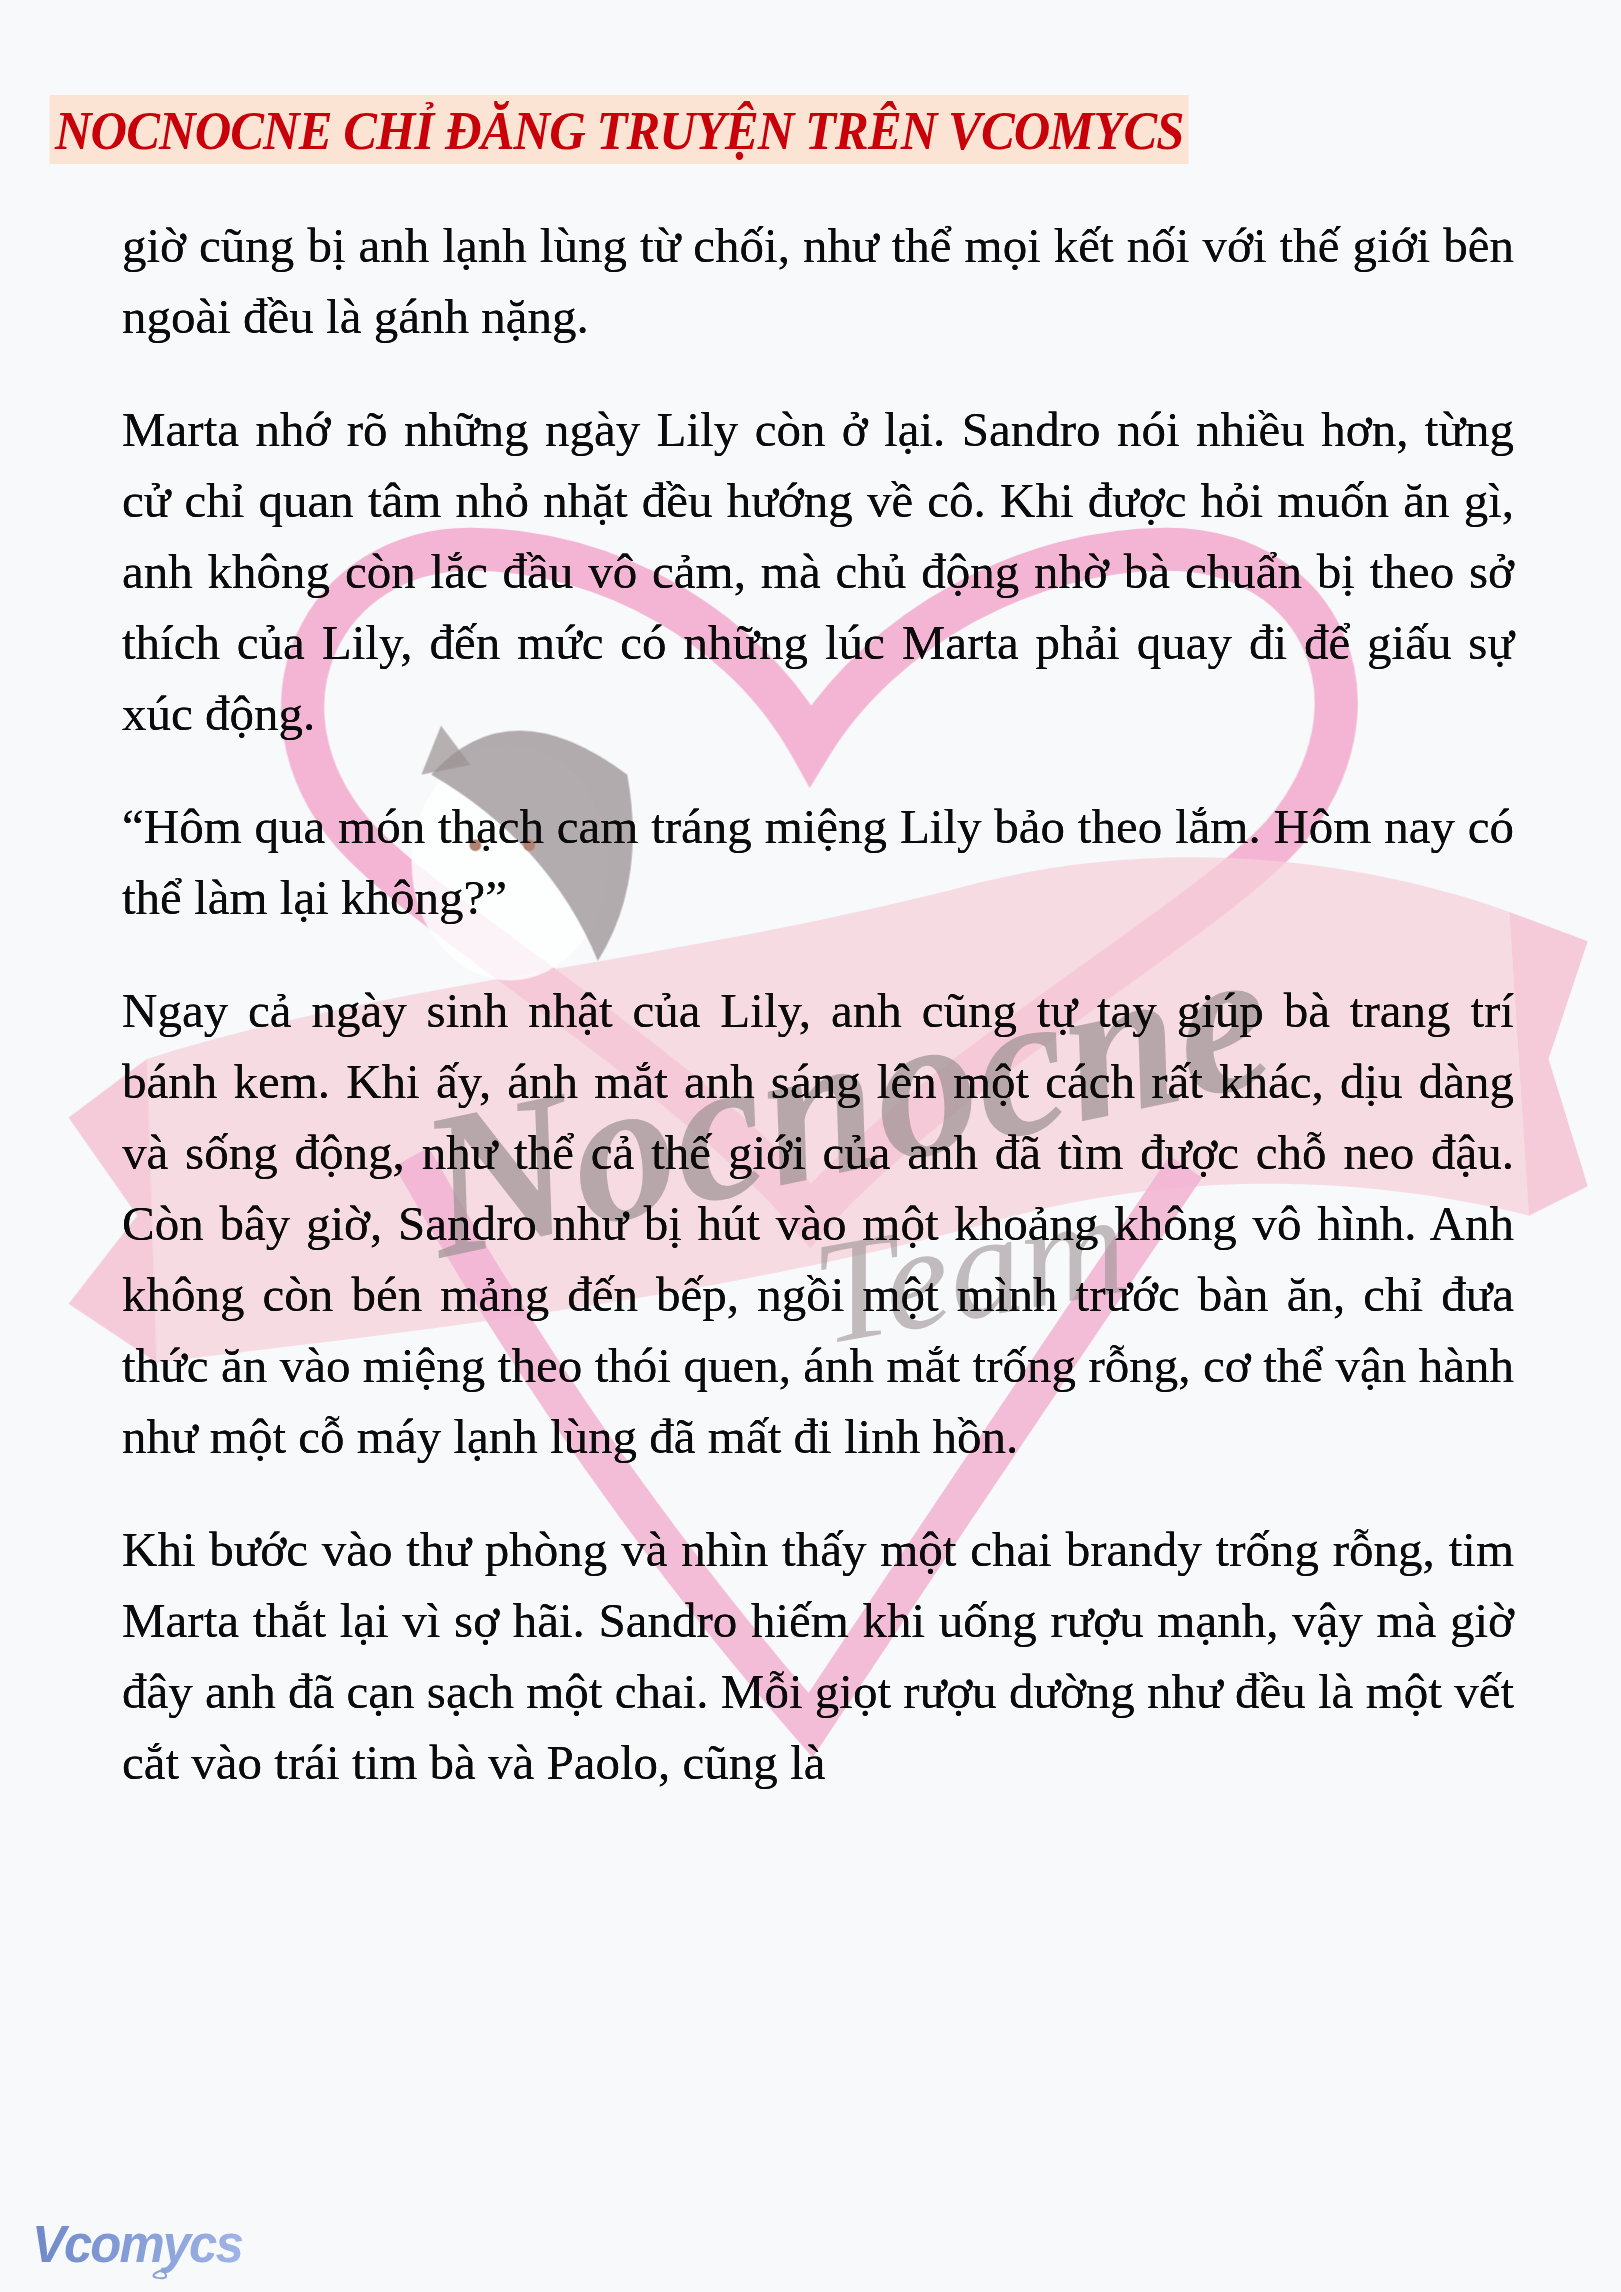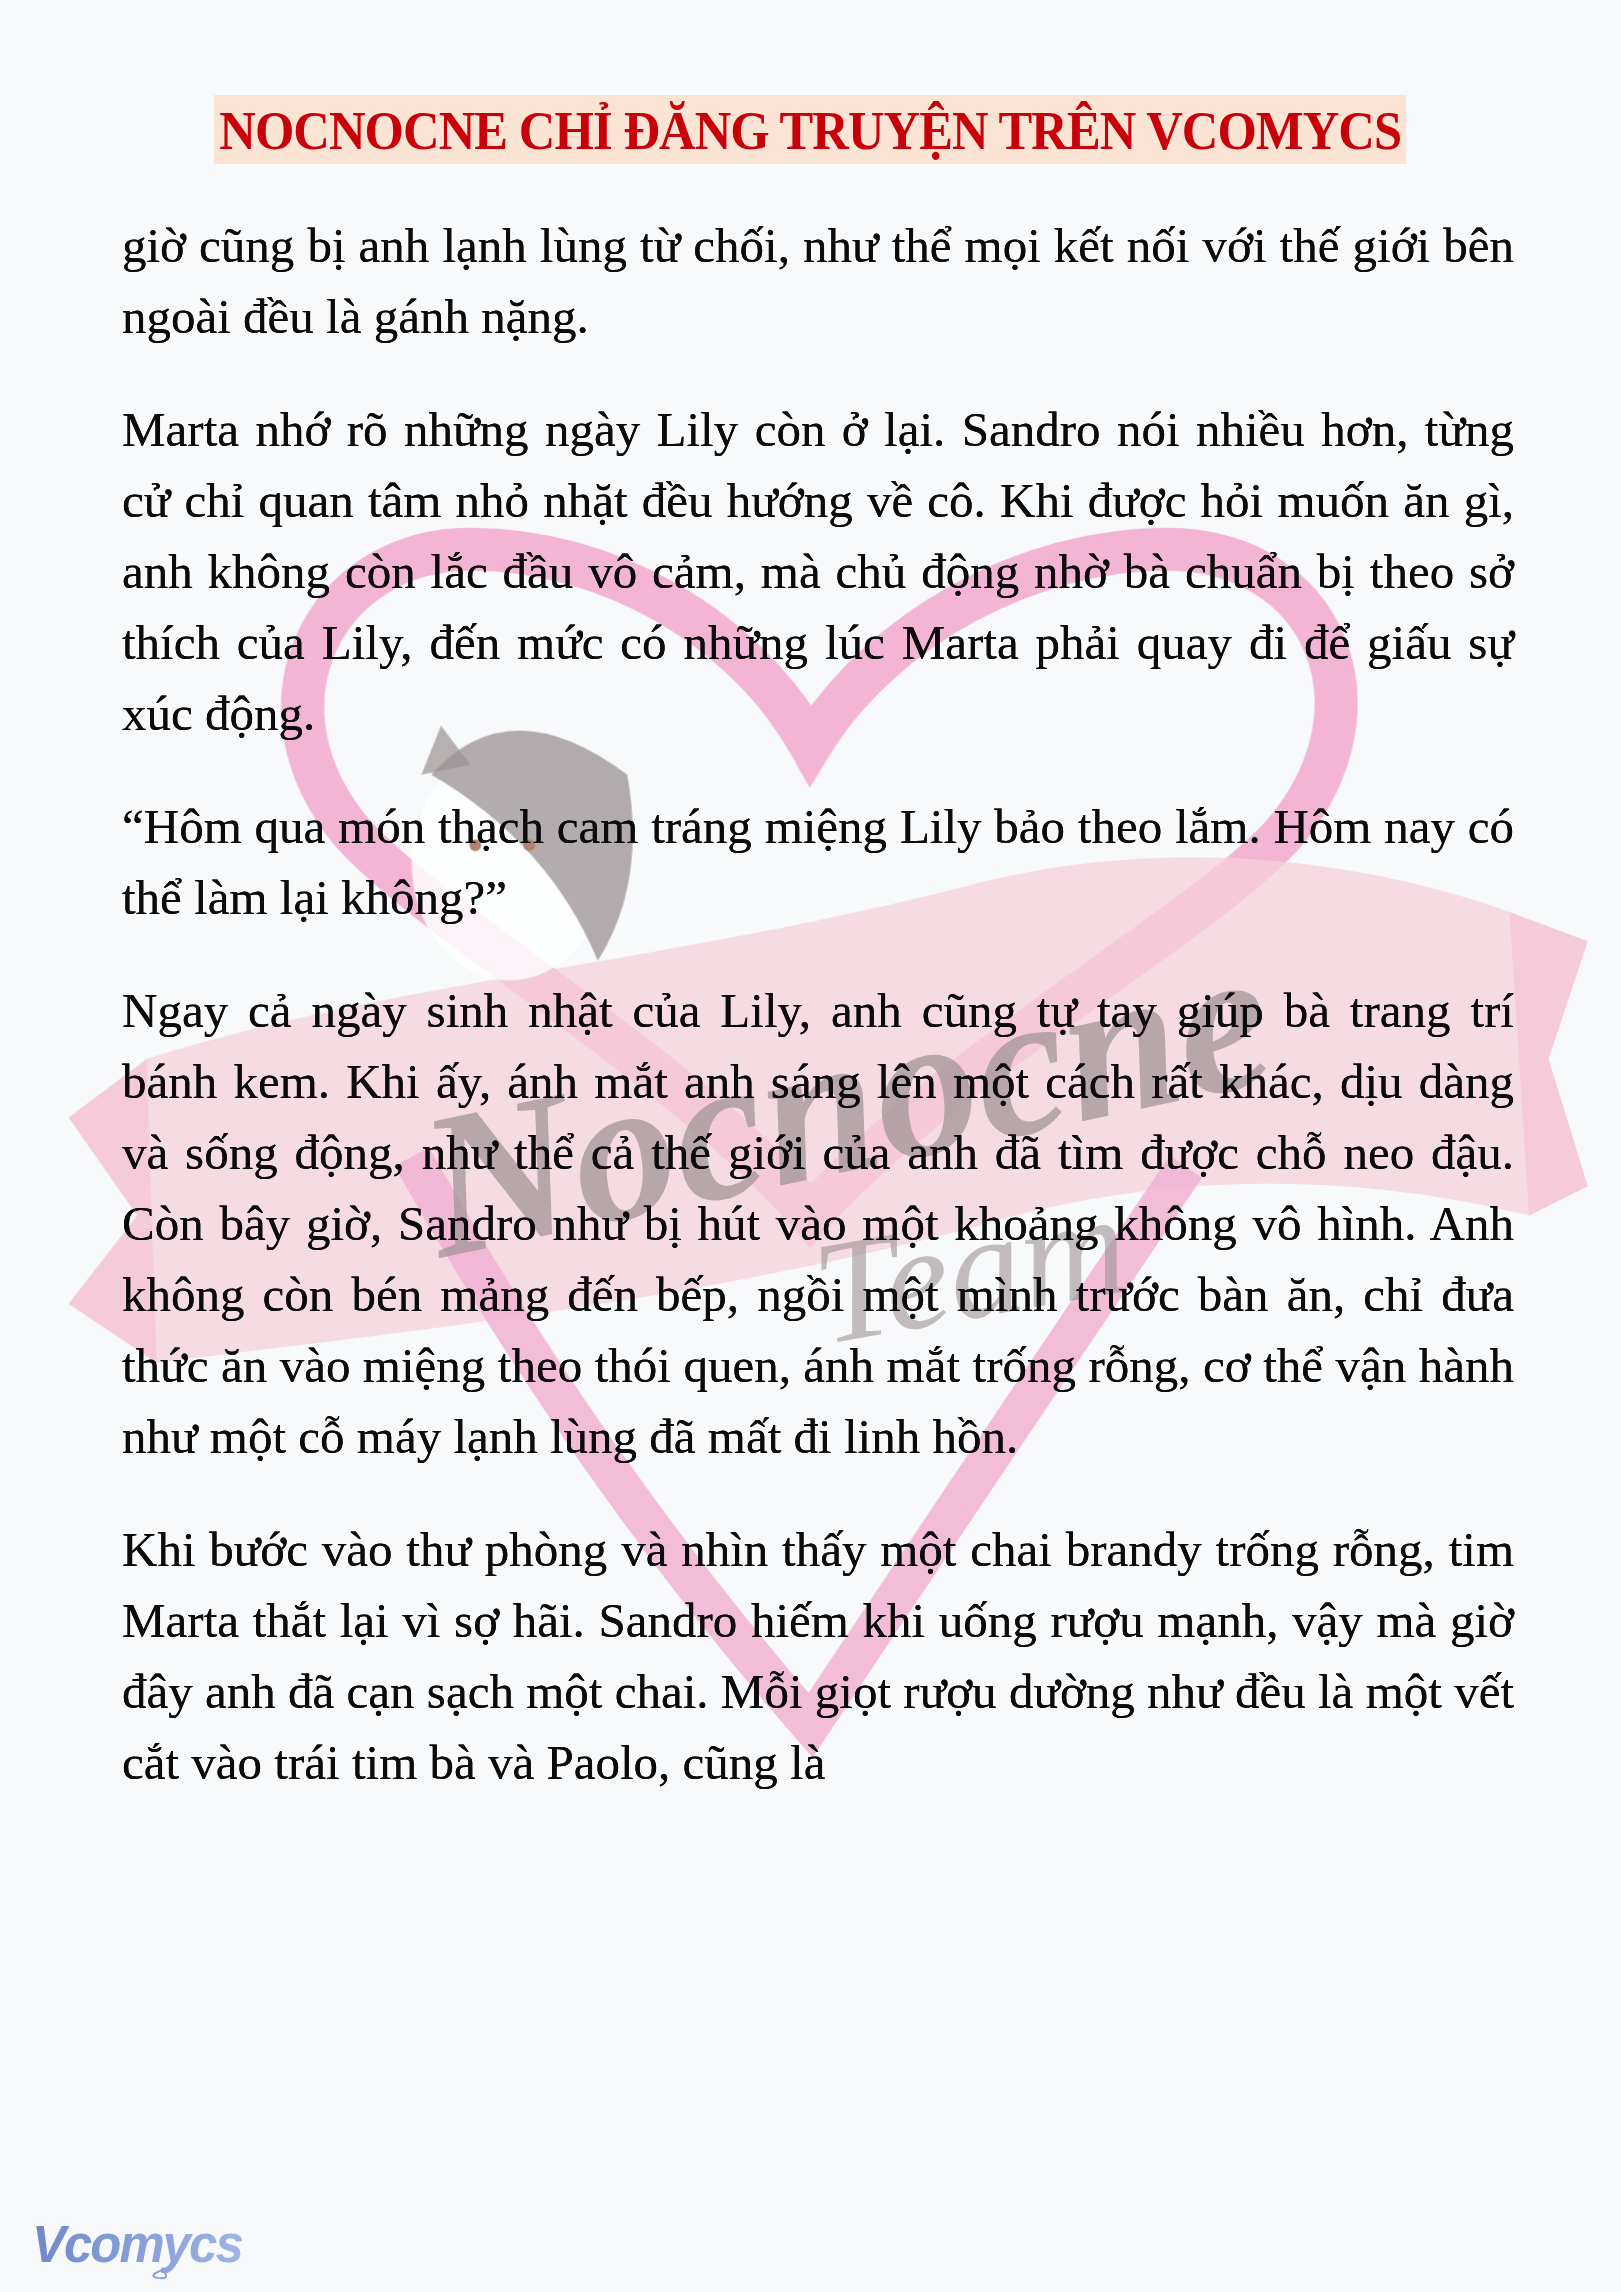--- a/index.html
+++ b/index.html
@@ -2,21 +2,21 @@
 <html><head>
 <meta charset="utf-8">
 <style>
   html, body { margin:0; padding:0; }
   body {
     width:1621px; height:2293px; position:relative; overflow:hidden;
     background:#f7f9fb;
     font-family:"DejaVu Serif","Liberation Serif",serif;
   }
   .watermark { position:absolute; left:0; top:0; width:1621px; height:2293px; z-index:0; pointer-events:none; }
-  .header-wrap { position:absolute; top:95px; left:0; width:1621px; text-align:center; z-index:2; }
+  .header-wrap { position:absolute; top:95px; left:0; width:1621px; z-index:2;font-style:italic; }
   .header-banner {
     display:inline-block; background:#fbe4d3; padding:5.9px 5.9px 3.9px 5.9px;
     font-family:"Liberation Serif","DejaVu Serif",serif; font-weight:bold;
     color:#c8000a; font-size:55px; line-height:59px; letter-spacing:-1px;
     transform:scaleX(0.92); transform-origin:center;
   }
   .content { position:absolute; left:122px; top:202px; width:1392px; z-index:2; }
   .para {
     font-family:"Liberation Serif","DejaVu Serif",serif;
     font-size:49px; line-height:71px; color:#0b0b0b;

